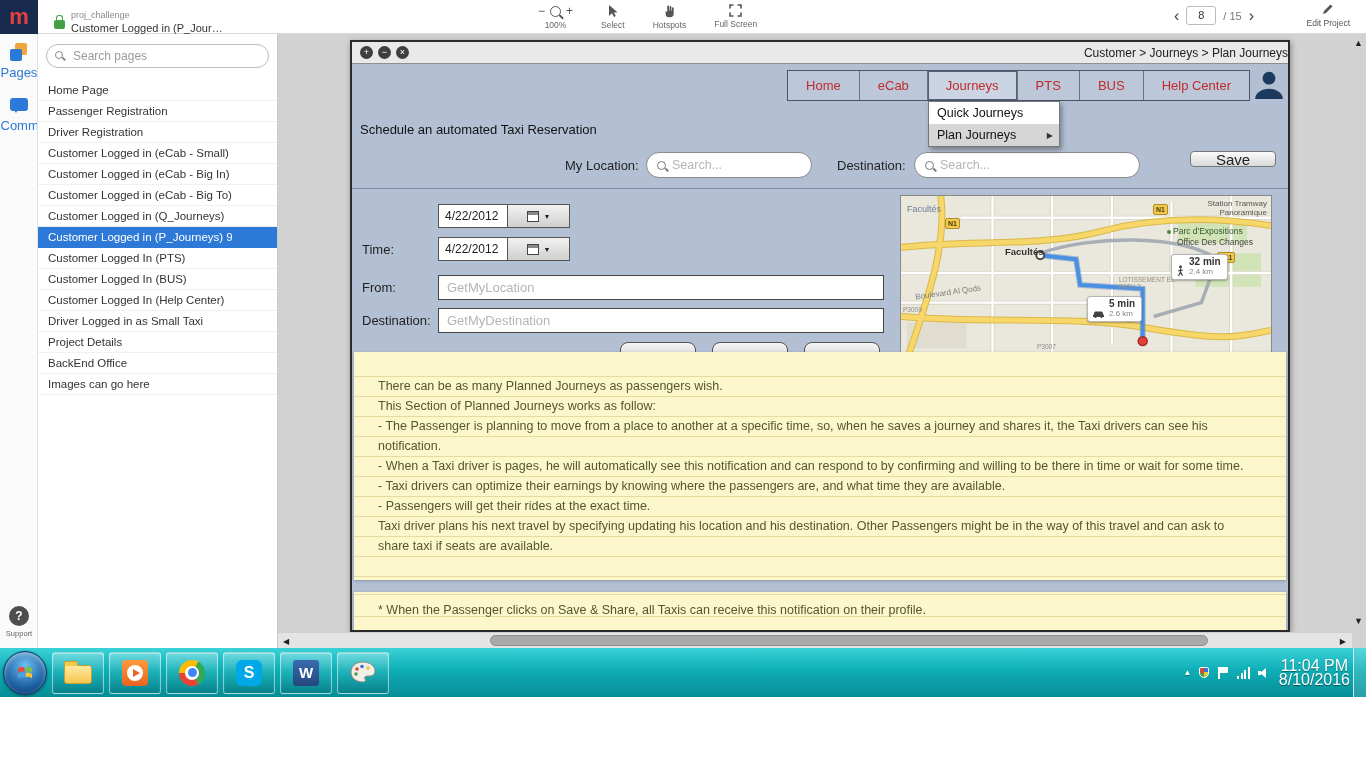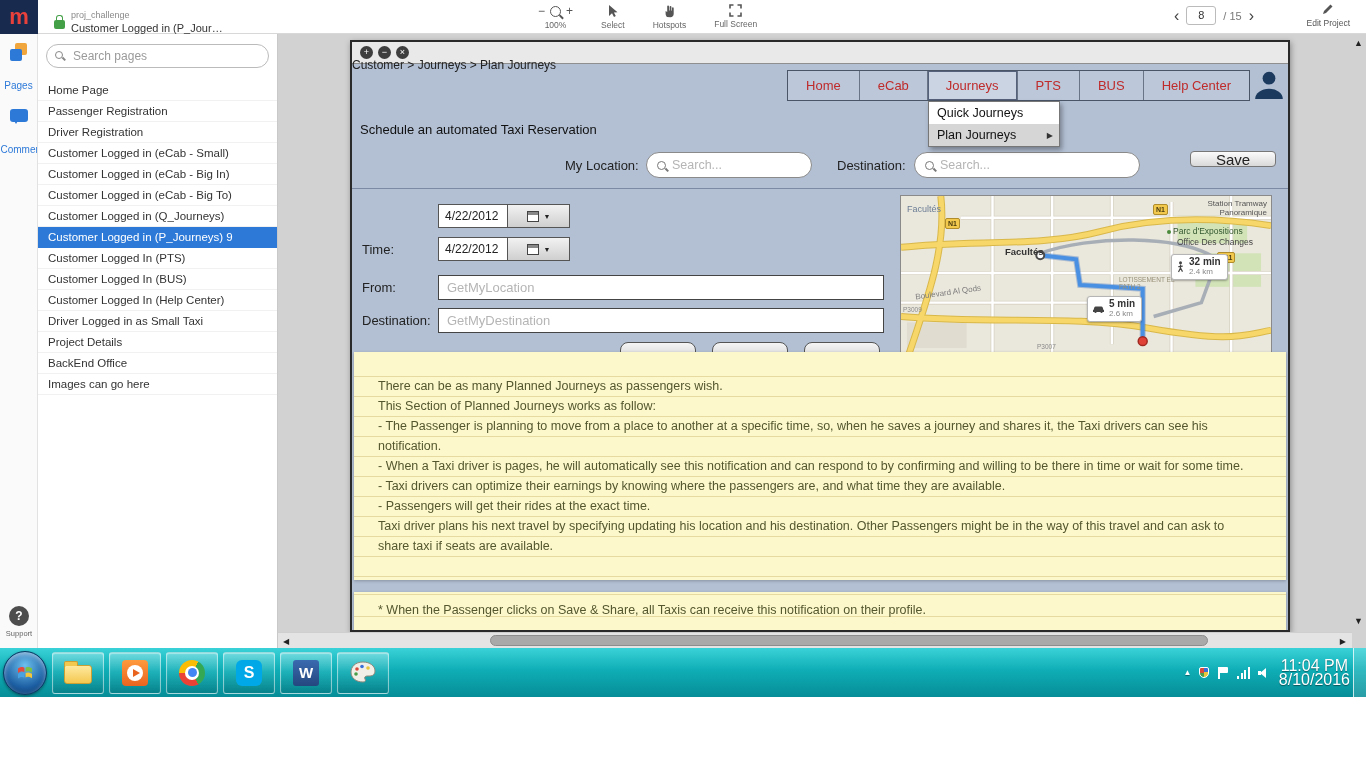--- a/index.html
+++ b/index.html
@@ -26,21 +26,21 @@
   .pagenav{position:absolute;right:112px;top:6px;display:flex;align-items:center;gap:7px;color:#555}
   .chev{font-size:16px;line-height:18px;color:#444;cursor:pointer}
   .pagebox{width:30px;height:19px;border:1px solid #bbb;border-radius:3px;text-align:center;font-size:11px;line-height:17px;color:#333;background:#fff}
   .pagetotal{font-size:11px;color:#777}
   .edit-project{position:absolute;right:16px;top:3px;display:flex;flex-direction:column;align-items:center;cursor:pointer}
   .edit-label{font-size:8.5px;color:#555;margin-top:3px}
 
   
   .rail{position:absolute;left:0;top:34px;width:38px;height:614px;background:#fafafa;border-right:1px solid #e2e2e2;z-index:30}
   .rail-item{display:flex;flex-direction:column;align-items:center;padding:9px 0 6px;cursor:pointer}
-  .rail-label{font-size:10px;color:#2d79d8;margin-top:18px;max-width:36px;overflow:hidden;white-space:nowrap}
+  .rail-label{font-size:13px;color:#2d79d8;margin-top:3px;max-width:36px;overflow:hidden;white-space:nowrap}
   .pages-ico{width:18px;height:19px;position:relative}
   .pages-ico:before{content:"";position:absolute;left:5px;top:0;width:12px;height:12px;background:#f0a63c;border-radius:2px}
   .pages-ico:after{content:"";position:absolute;left:0;top:6px;width:12px;height:12px;background:#2d79d8;border-radius:2px}
   .comment-ico{width:18px;height:13px;background:#2d79d8;border-radius:3px;position:relative;margin-top:3px;margin-bottom:4px}
   .comment-ico:after{content:"";position:absolute;left:3px;bottom:-5px;border:3px solid transparent;border-top:5px solid #2d79d8}
   .support{position:absolute;bottom:10px;left:0;width:38px;display:flex;flex-direction:column;align-items:center;cursor:pointer}
   .support-ico{width:20px;height:20px;border-radius:50%;background:#4d4d4d;color:#fff;font-size:12px;font-weight:bold;display:flex;align-items:center;justify-content:center}
   .support-label{font-size:7.5px;color:#666;margin-top:3px}
 
   
@@ -60,21 +60,21 @@
   .hscroll{position:absolute;left:0;bottom:0;width:1074px;height:16px;background:#e4e4e4;border-top:1px solid #cfcfcf;z-index:15}
   .harrow-l{position:absolute;left:5px;top:4px;font-size:8px;color:#222;cursor:pointer}
   .harrow-r{position:absolute;right:6px;top:4px;font-size:8px;color:#222;cursor:pointer}
   .hthumb{position:absolute;left:212px;top:2px;width:718px;height:11px;background:#a9a9a9;border:1px solid #8d8d8d;border-radius:6px;cursor:pointer}
 
   
   .mockup{position:absolute;left:72px;top:6px;width:940px;height:592px;background:#b3c0d4;border:2px solid #2a2a2a;box-shadow:1px 2px 6px rgba(0,0,0,.35);overflow:hidden}
   .titlebar{position:absolute;left:0;top:0;width:100%;height:22px;background:#e9e9e9;border-bottom:1px solid #8f8f8f}
   .dot{position:absolute;top:4px;width:13px;height:13px;border-radius:50%;background:#3e3e3e;color:#fff;font-size:9px;line-height:13px;text-align:center;cursor:pointer}
   .dot1{left:8px}.dot2{left:26px}.dot3{left:44px}
-  .win-title{position:absolute;left:0;right:0;top:16px;text-align:left;font-size:12px;color:#222}
+  .win-title{position:absolute;left:0;right:0;top:4px;text-align:right;font-size:12px;color:#222}
   .m-nav{position:absolute;right:38px;top:28px;height:31px;display:flex;border:1px solid #4a5568;background:#bcc8da}
   .m-tab{display:flex;align-items:center;justify-content:center;font-size:13px;color:#bf2b2b;border-right:1px solid #6a7487;padding:0 18px;cursor:pointer;white-space:nowrap}
   .m-tab:last-child{border-right:none}
   .m-tab.active{background:#cad4e3;box-shadow:inset 0 0 0 1px #55607a}
   .m-avatar{position:absolute;right:2px;top:25px;width:34px;height:34px;cursor:pointer}
   .m-dropdown{position:absolute;left:576px;top:59px;width:132px;background:#fff;border:1px solid #777;box-shadow:2px 3px 5px rgba(0,0,0,.35);z-index:8}
   .dd-item{position:relative;height:22px;display:flex;align-items:center;padding-left:8px;font-size:12.5px;color:#111;cursor:pointer;background:#fff}
   .dd-item.active{background:#d6d6d6}
   .dd-arrow{position:absolute;right:6px;font-size:8px;color:#333}
   .m-heading{position:absolute;left:8px;top:80px;font-size:13px;color:#111}
@@ -109,21 +109,21 @@
   #lbl-station{right:4px;top:3px;text-align:right;font-size:8px;color:#555;line-height:9px}
   #lbl-parc{left:266px;top:30px;font-size:8.5px;color:#33582f}
   #lbl-office{left:276px;top:41px;font-size:8.5px;color:#444}
   #lbl-facultes-c{left:104px;top:50px;font-size:9.5px;font-weight:bold;color:#333}
   #lbl-lotissement{left:218px;top:80px;width:60px;font-size:6.5px;color:#98927a;line-height:7px}
   #lbl-boulevard{left:14px;top:92px;font-size:8px;color:#7d7d7d;transform:rotate(-8deg)}
   .road-badge{position:absolute;background:#f2c94c;border:1px solid #b08d2a;border-radius:2px;font-size:7px;font-weight:bold;color:#4a3c10;padding:0 2px;line-height:9px}
   #rb-n1a{left:44px;top:22px}#rb-n1b{left:252px;top:8px}#rb-n11{left:316px;top:56px}
   .road-ref{position:absolute;font-size:6.5px;color:#8a8a8a}
   #rr-p3009{left:2px;top:110px}#rr-p3007{left:136px;top:147px}
-  .map-badge{position:absolute;background:#fff;border:1px solid #b5b5b5;border-radius:3px;padding:2px 6px 2px 4px;box-shadow:0 1px 2px rgba(0,0,0,.3);display:flex;align-items:center;gap:4px}
+  .map-badge{position:absolute;background:#fff;border:1px solid #b5b5b5;border-radius:3px;padding:2px 6px 2px 4px;box-shadow:0 1px 2px rgba(0,0,0,.3);display:flex;align-items:flex-end;gap:4px}
   #badge-walk{left:270px;top:58px}
   #badge-drive{left:186px;top:100px}
   .badge-col{display:flex;flex-direction:column;line-height:10px}
   .badge-time{font-size:10px;font-weight:bold;color:#333}
   .badge-dist{font-size:8px;color:#888}
   .tree-dot{display:inline-block;width:4px;height:4px;border-radius:50%;background:#4a8a3a;margin-right:2px}
 
   
   .note{position:absolute;left:2px;width:932px;background-color:#fcf8cb;background-image:repeating-linear-gradient(to bottom,transparent 0,transparent 19px,#e7daa0 19px,#e7daa0 20px);background-position:0 5px;box-shadow:0 1px 3px rgba(0,0,0,.25);color:#54572e;font-size:12.5px;line-height:20px;z-index:5}
   .note1{top:310px;height:228px;padding:24px 34px 0 24px}

